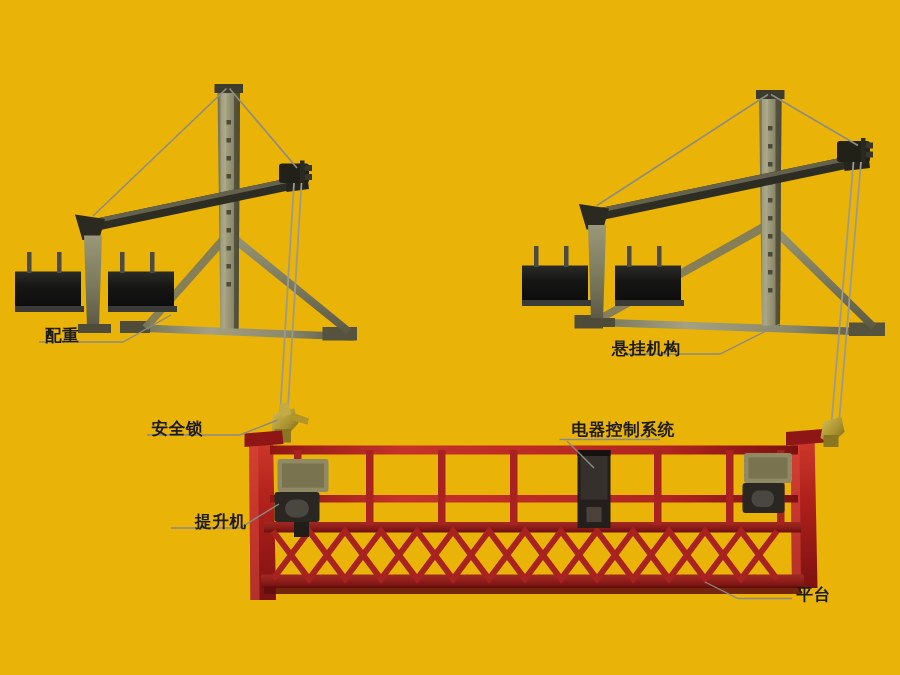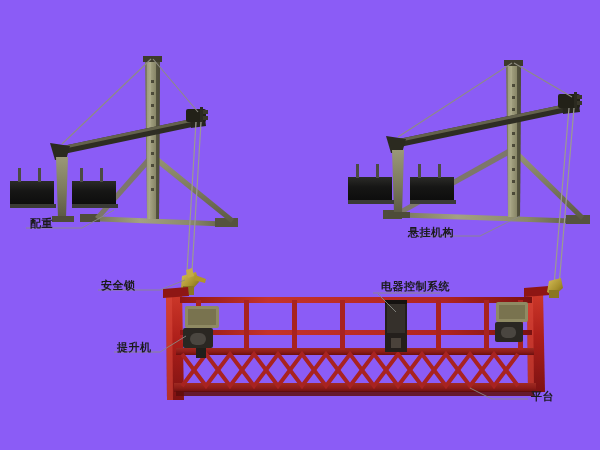--- a/index.html
+++ b/index.html
@@ -5,21 +5,21 @@
   html,body{margin:0;padding:0;}
   body{
     width:600px;height:450px;
     background:#ffffff;
     font-family:"Liberation Sans","DejaVu Sans",sans-serif;
     overflow:hidden;
   }
   #stage{
     position:relative;
     width:600px;height:450px;
-    background:#8b5cf6;
+    background:#eab308;
     overflow:hidden;
   }
   #art{position:absolute;left:0;top:0;width:600px;height:450px;}
   .lbl{
     position:absolute;
     font-size:11px;
     line-height:12px;
     color:#1b1b1b;
     letter-spacing:0.5px;
     white-space:nowrap;
@@ -307,17 +307,17 @@
   </svg>
 
   <div class="lbl" style="left:30px;top:218px;">配重</div>
 
   <div class="lbl" style="left:408px;top:227px;">悬挂机构</div>
 
   <div class="lbl" style="left:101px;top:280px;">安全锁</div>
 
   <div class="lbl" style="left:381px;top:281px;">电器控制系统</div>
 
-  <div class="lbl" style="left:117px;top:342px;">提升机</div>
+  <div class="lbl" style="left:130px;top:342px;">提升机</div>
 
   <div class="lbl" style="left:531px;top:391px;text-align:right;">平台</div>
 
 </div>
 
 </body></html>

